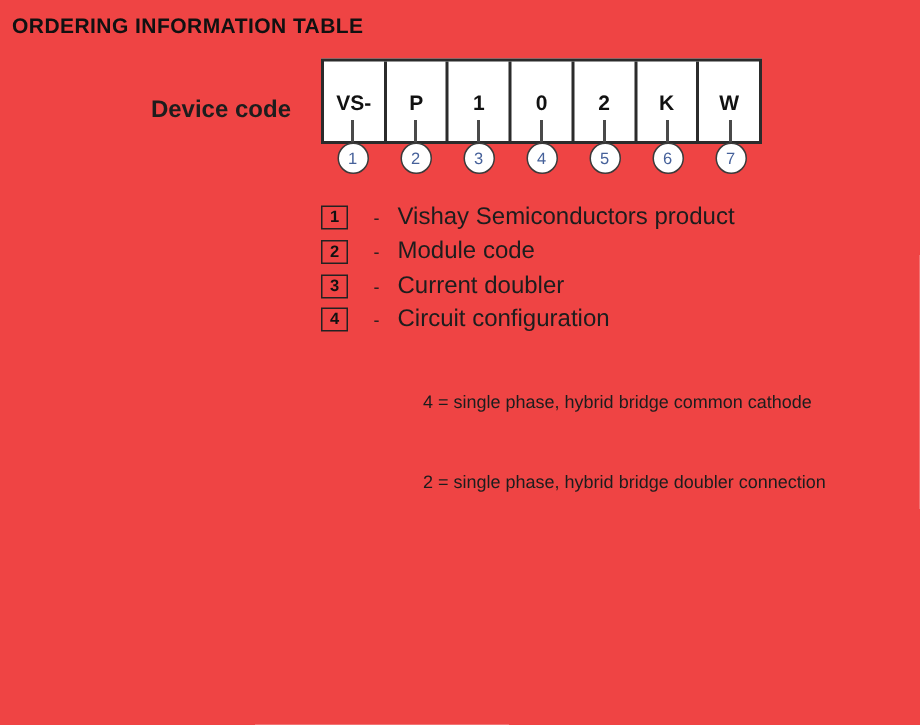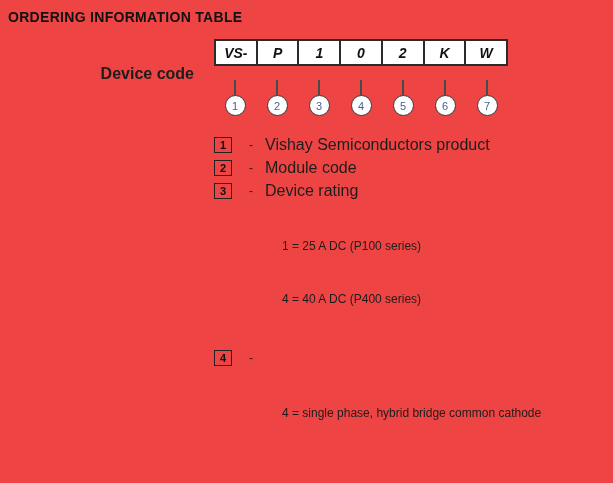--- a/index.html
+++ b/index.html
@@ -22,25 +22,24 @@
   
   .device-label {
     position: absolute; left: 94px; top: 53px; width: 100px;
     text-align: right;
     font-size: 16px; font-weight: bold; color: #1d1d1d; margin-top: 12px;
   }
 
   
   .code-table {
     position: absolute; left: 214px; top: 39px;
-    width: 294px; height: 27px;
+    width: 294px; height: 57px;
     display: flex;
     border: 2px solid #2b2b2b;
     background: #fff;
-    font-style: italic;
   }
   .code-cell {
     flex: 1 1 0;
     display: flex; align-items: center; justify-content: center;
     font-size: 14px; font-weight: bold; color: #111;
   }
   .code-cell + .code-cell { border-left: 2px solid #2b2b2b; }
 
   
   .circles-row {
@@ -159,33 +158,31 @@
         <div class="lg-numbox">2</div>
         <div class="lg-dash">-</div>
         <div class="lg-title">Module code</div>
       </div>
     </div>
 
     <div class="legend-item mb6">
       <div class="legend-head">
         <div class="lg-numbox">3</div>
         <div class="lg-dash">-</div>
-        <div class="lg-title">Device rating</div>
-      </div>
-      <div class="lg-subs loose">
-        <div class="lg-sub">1 = 25 A DC (P100 series)</div>
-        <div class="lg-sub">4 = 40 A DC (P400 series)</div>
+        <div class="lg-title">Current doubler</div>
       </div>
     </div>
 
     <div class="legend-item mb4">
       <div class="legend-head">
         <div class="lg-numbox">4</div>
         <div class="lg-dash">-</div>
+        <div class="lg-title">Circuit configuration</div>
       </div>
       <div class="lg-subs loose">
         <div class="lg-sub">4 = single phase, hybrid bridge common cathode</div>
+        <div class="lg-sub">2 = single phase, hybrid bridge doubler connection</div>
         
       </div>
     </div>
 
   </div>
 </div>
 
 </body></html>

